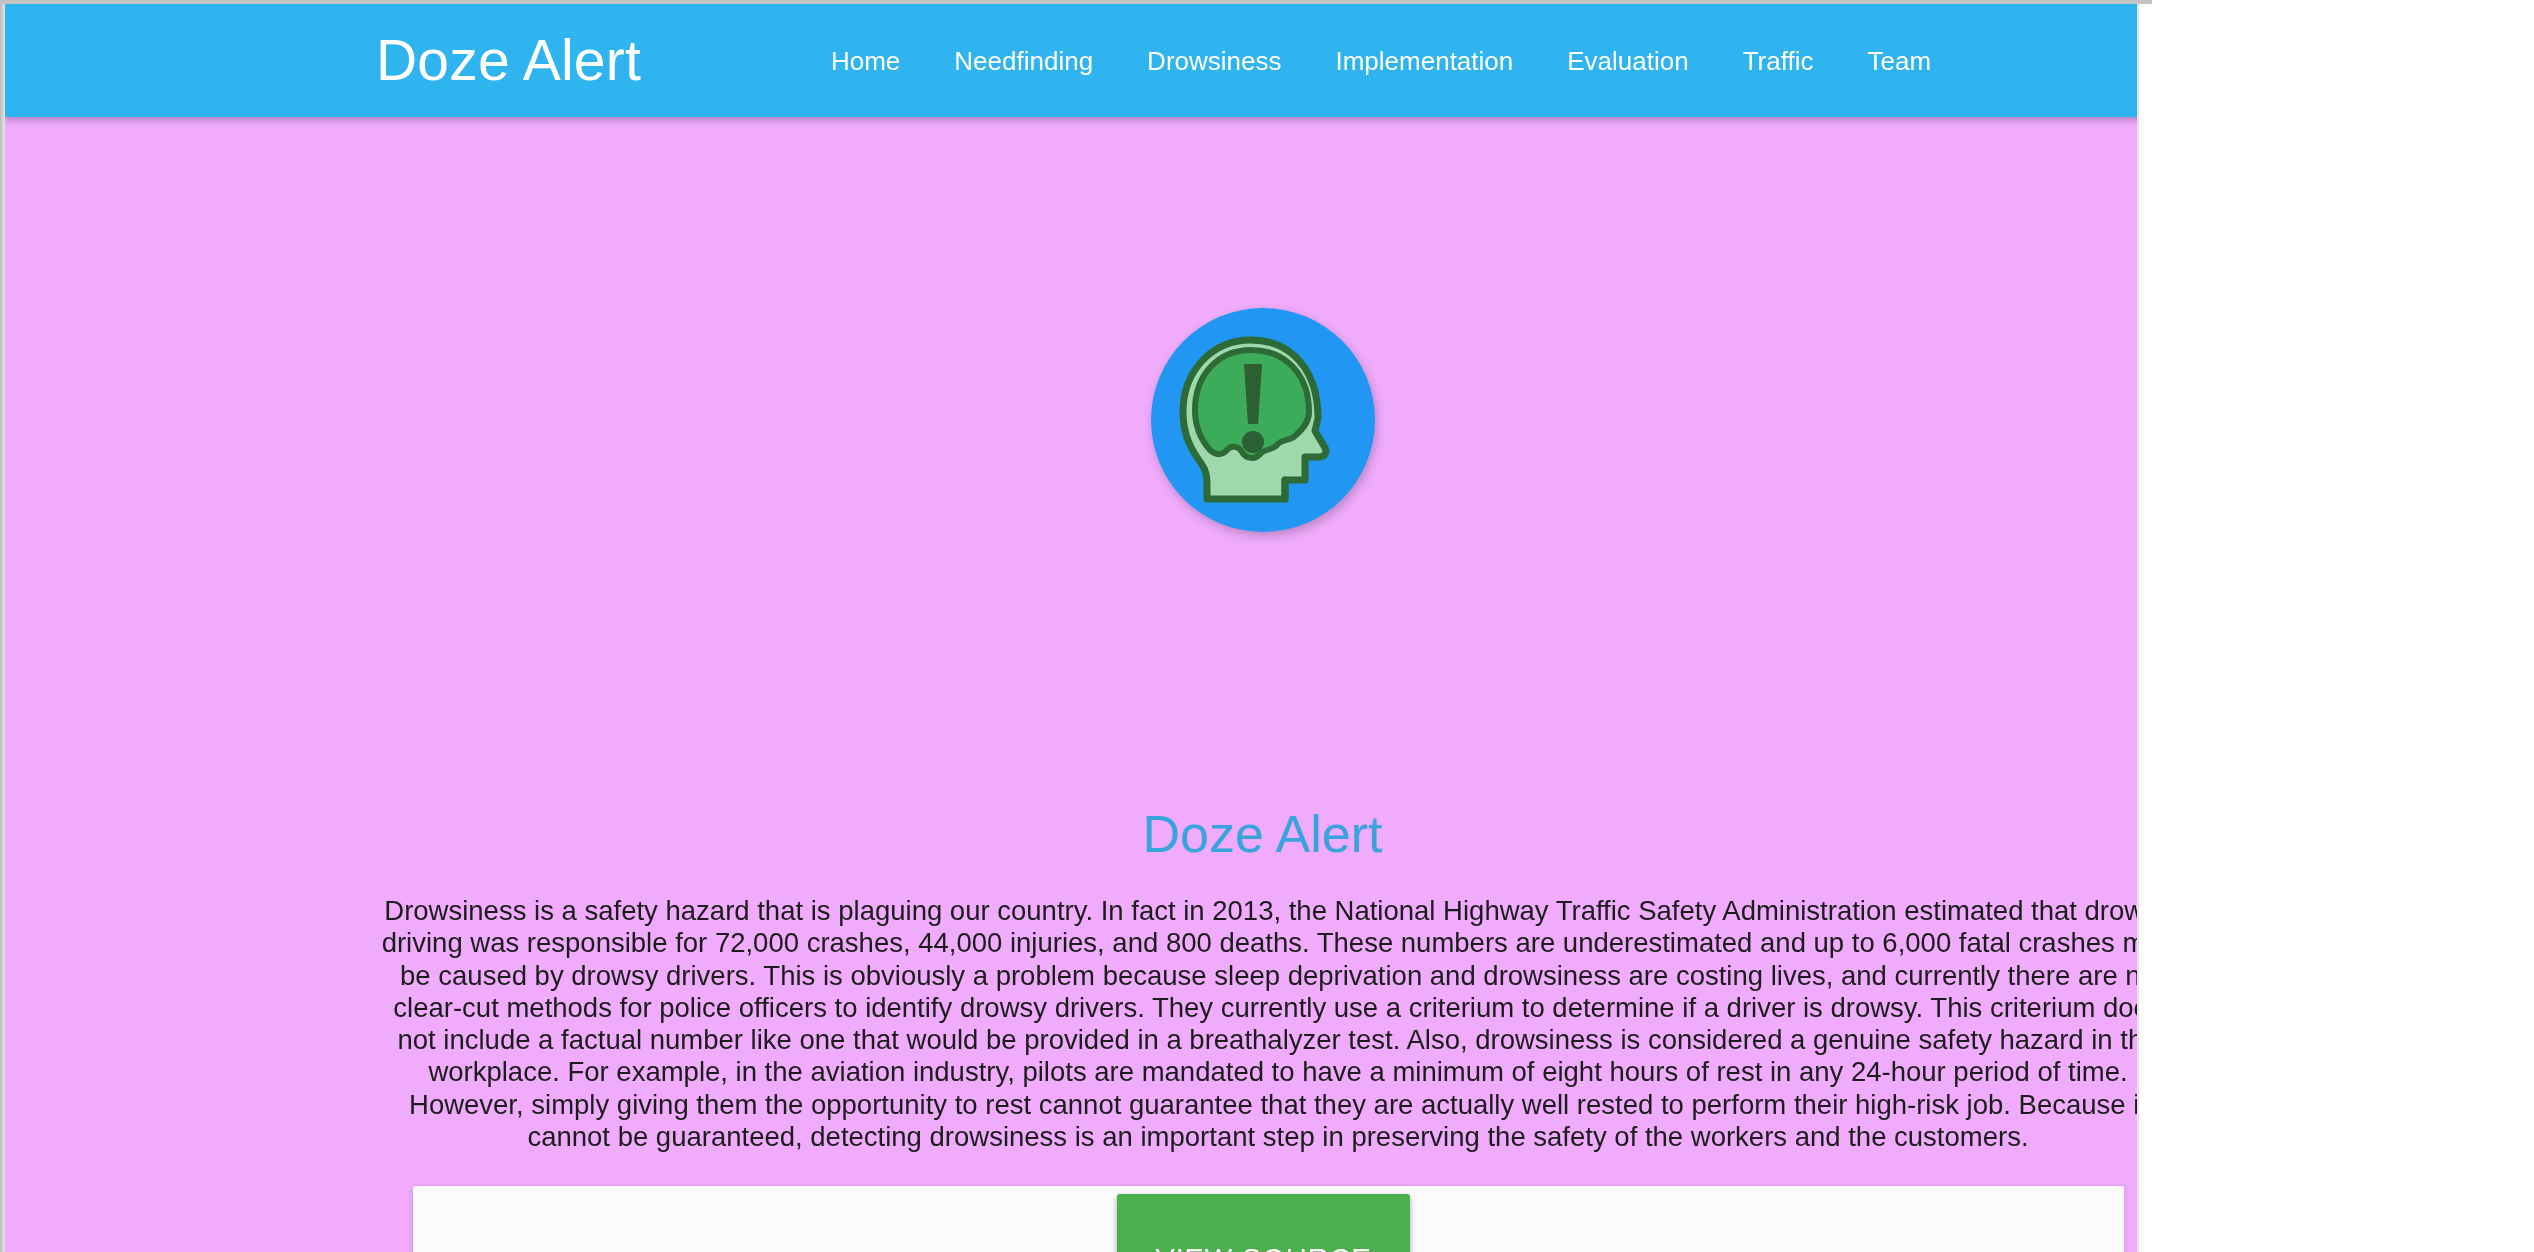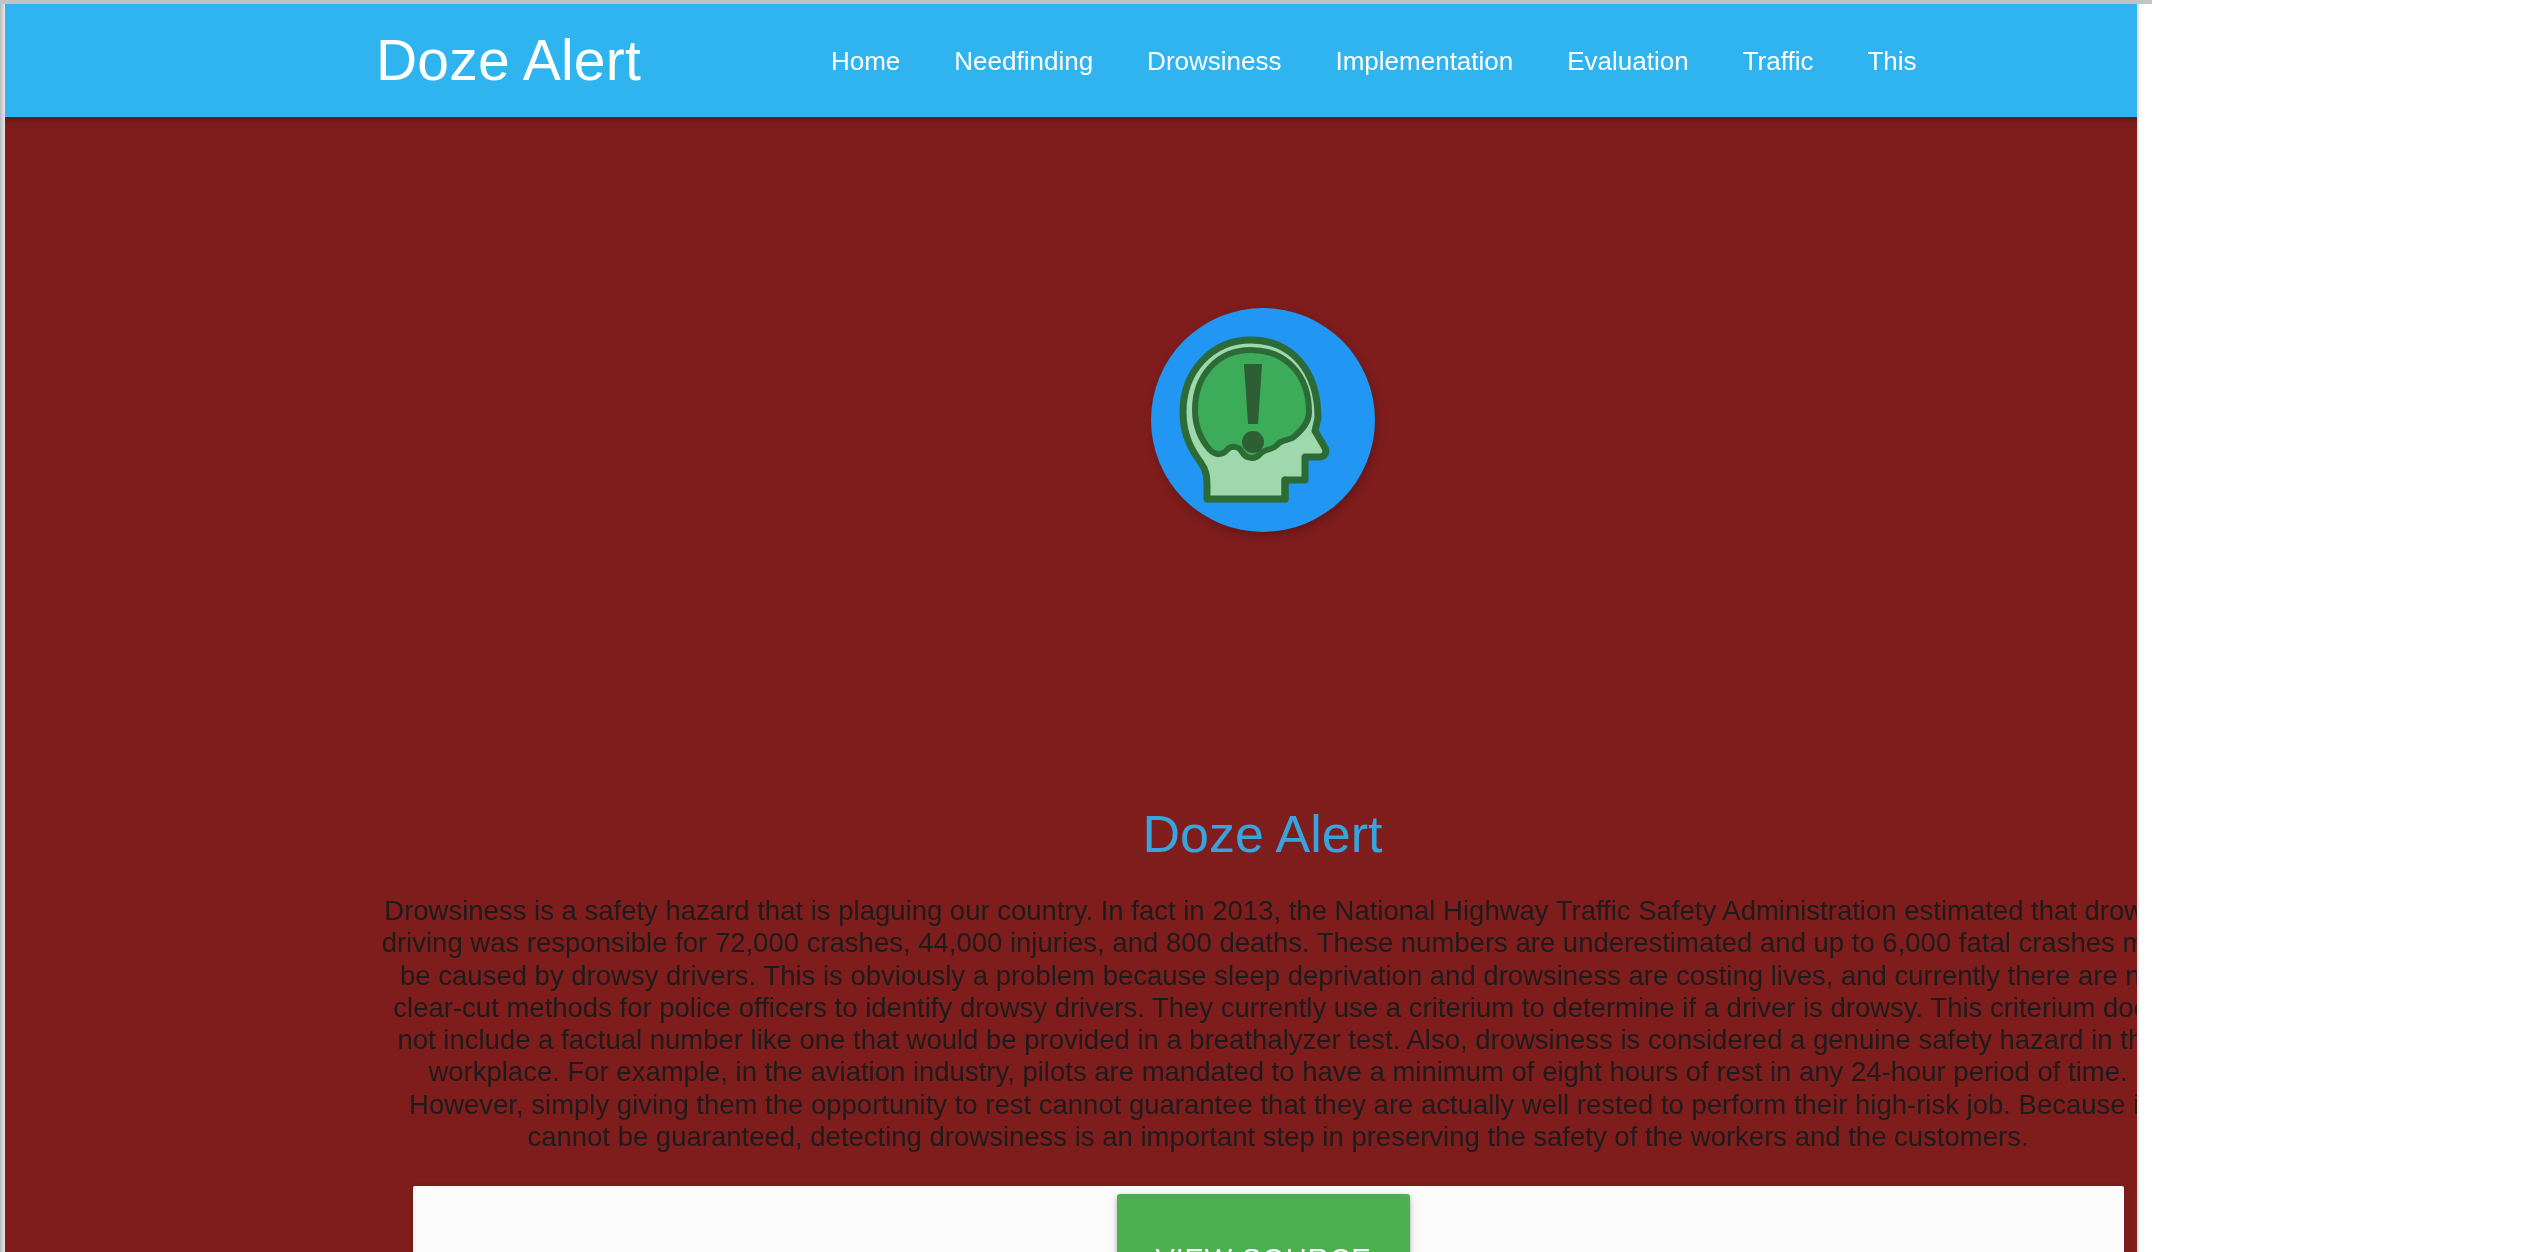--- a/index.html
+++ b/index.html
@@ -9,21 +9,21 @@
     width: 2534px; height: 1252px;
     overflow: hidden;
     background: #ffffff;
     font-family: "Liberation Sans", sans-serif;
   }
 
   #page {
     position: relative;
     width: 2152px;
     height: 1252px;
-    background: #7f1d1d;
+    background: #f0abfc;
     overflow: hidden;
   }
 
   
   .edge-left {
     position: absolute; left: 0; top: 0;
     width: 5px; height: 1252px;
     background: linear-gradient(to right, #b9b9b9 0%, #cfcfcf 45%, #e8e8e8 100%);
     z-index: 40;
   }
@@ -199,21 +199,21 @@
       <li>
         <a class="nav-link" href="#">Implementation</a>
       </li>
       <li>
         <a class="nav-link" href="#">Evaluation</a>
       </li>
       <li>
         <a class="nav-link" href="#">Traffic</a>
       </li>
       <li>
-        <a class="nav-link" href="#">This</a>
+        <a class="nav-link" href="#">Team</a>
       </li>
     </ul>
   </nav>
 
   <div class="content">
 
     <div class="logo-wrap">
       <div class="logo">
         <svg viewBox="0 0 240 240" xmlns="http://www.w3.org/2000/svg">
           <circle cx="120" cy="120" r="112" fill="#2196f3"></circle>

